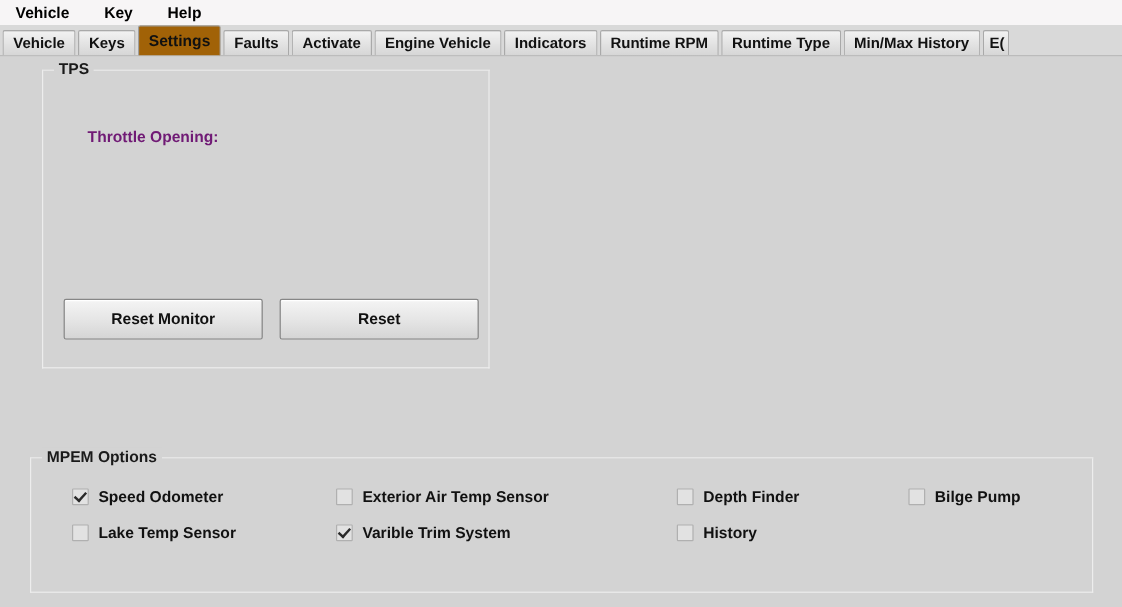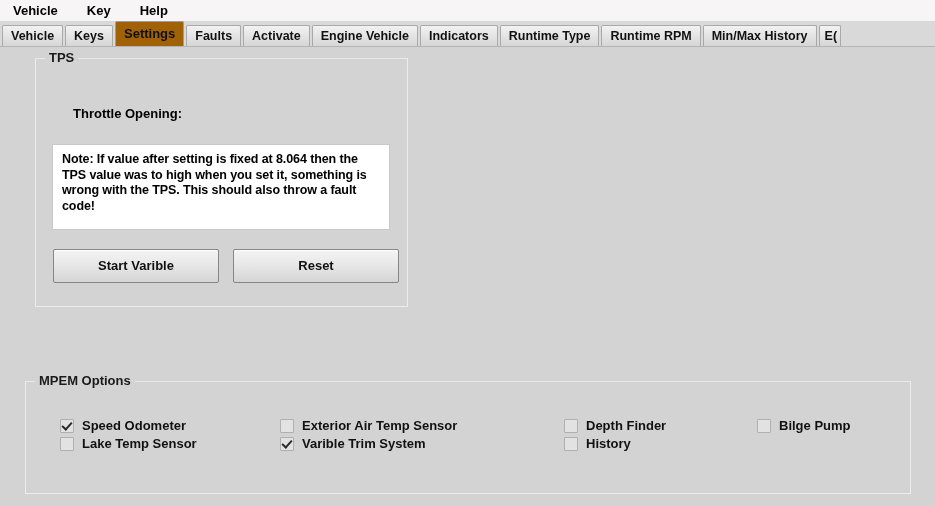--- a/index.html
+++ b/index.html
@@ -116,21 +116,21 @@
     height: 113px;
   }
 
   
   .throttle-label {
     position: absolute;
     left: 37px;
     top: 47px;
     font-size: 13px;
     font-weight: bold;
-    color: #000000;
+    color: #701a75;
     white-space: nowrap;
   }
   .note-box {
     position: absolute;
     left: 16px;
     top: 85px;
     width: 338px;
     height: 86px;
     background: #ffffff;
     border: 1px solid #c9c9c9;
@@ -210,60 +210,57 @@
   .cb-label {
     font-size: 13px;
     font-weight: bold;
     color: #111;
   }
 
   .col1 { left: 34px; }
   .col2 { left: 254px; }
   .col3 { left: 538px; }
   .col4 { left: 731px; }
-  .row1 { top: 12px; align-items: flex-end; }
+  .row1 { top: 0px; align-items: flex-end; }
   .row2 { top: 30px; }
 </style>
 </head>
 <body>
 
 <div class="menubar">
   <div class="menu-item">Vehicle</div>
   <div class="menu-item">Key</div>
   <div class="menu-item">Help</div>
 </div>
 
 <div class="tabbar">
   <div class="tab">Vehicle</div>
   <div class="tab">Keys</div>
   <div class="tab active">Settings</div>
   <div class="tab">Faults</div>
   <div class="tab">Activate</div>
   <div class="tab">Engine Vehicle</div>
   <div class="tab">Indicators</div>
+  <div class="tab">Runtime RPM</div>
   <div class="tab">Runtime Type</div>
-  <div class="tab">Runtime RPM</div>
   <div class="tab">Min/Max History</div>
   <div class="tab clipped">E(</div>
 
 </div>
 
 <div class="content">
 
   <div class="groupbox" id="tps-group">
     <div class="gb-label">TPS</div>
 
     <div class="throttle-label">Throttle Opening:</div>
 
-    <div class="note-box">
-      <div class="note-text">Note: If value after setting is fixed at 8.064 then the TPS value was to high when you set it, something is wrong with the TPS. This should also throw a fault code!</div>
-    </div>
 
     <div class="btn-row">
-      <div class="btn">Start Varible</div>
+      <div class="btn">Reset Monitor</div>
       <div class="btn">Reset</div>
     </div>
   </div>
 
   <div class="groupbox" id="mpem-group">
     <div class="gb-label">MPEM Options</div>
 
     <div class="cb-grid">
 
       <div class="cb col1 row1">

